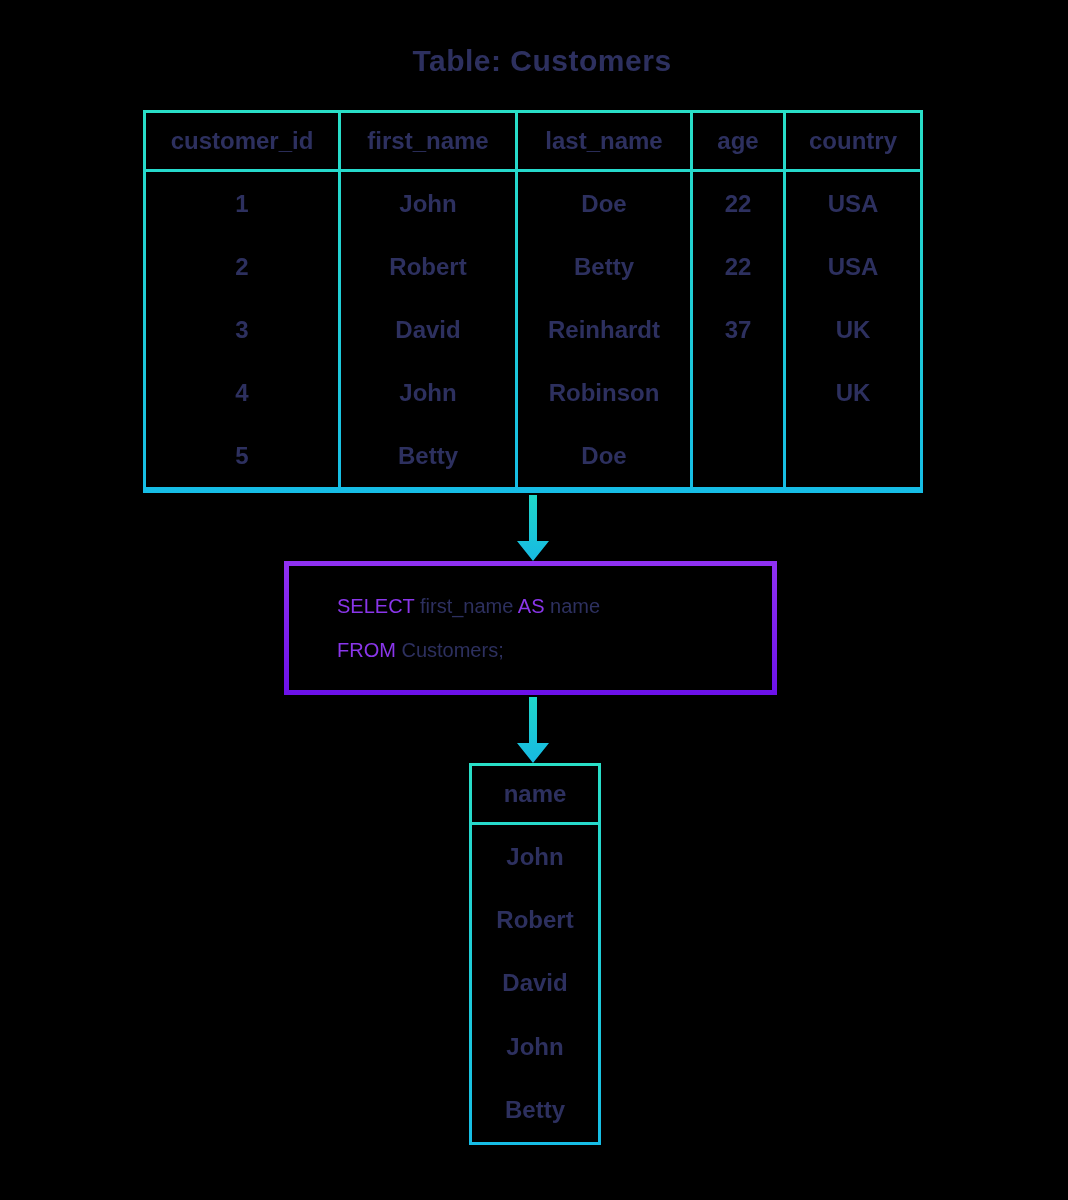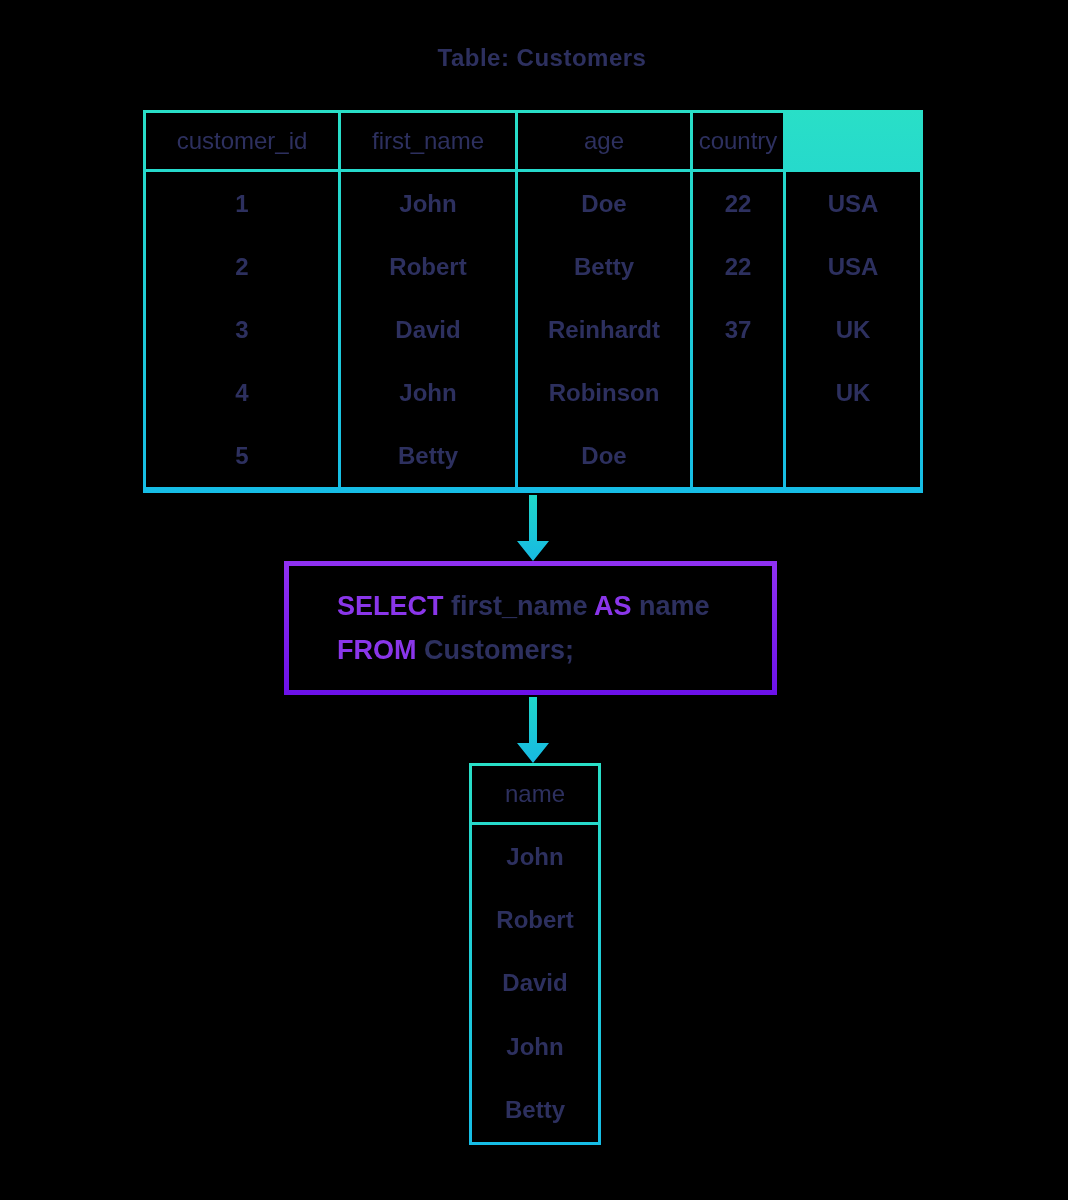--- a/index.html
+++ b/index.html
@@ -16,21 +16,21 @@
   body{
     width:1068px;height:1200px;position:relative;overflow:hidden;
     font-family:"Liberation Sans","DejaVu Sans",sans-serif;
     -webkit-font-smoothing:antialiased;
   }
   .stage{position:absolute;inset:0;}
 
   
   .diagram-title{
     position:absolute;top:44px;left:0;width:1068px;
-    text-align:center;font-size:24px;font-weight:700;color:var(--navy);
+    text-align:center;font-size:30px;font-weight:700;color:var(--navy);
     letter-spacing:.5px;
     padding-left:16px;
   }
 
   
   .tbl-wrap{
     position:absolute;
     background:linear-gradient(180deg,var(--teal-top),var(--teal-bottom));
     padding:3px;
   }
@@ -40,21 +40,21 @@
   .thead{display:grid;column-gap:3px;height:56px;}
   .tbody{display:grid;column-gap:3px;margin-top:3px;}
   .customers-wrap .thead,
   .customers-wrap .tbody{grid-template-columns:192px 174px 172px 90px 134px;}
   .customers-wrap .tbody{height:315px;}
   .result-wrap .thead{grid-template-columns:126px;}
   .result-wrap .tbody{grid-template-columns:126px;height:317px;}
 
   .th{
     background:var(--bg);display:flex;align-items:center;justify-content:center;
-    color:var(--navy);font-size:24px;font-weight:400;
+    color:var(--navy);font-size:24px;font-weight:700;
   }
   .tcol{background:var(--bg);display:grid;grid-template-rows:repeat(5,1fr);}
   .td{
     display:flex;align-items:center;justify-content:center;
     color:var(--navy);font-size:24px;font-weight:700;
   }
 
   
   .flow-arrow{
     position:absolute;width:32px;height:66px;
@@ -69,36 +69,37 @@
     position:absolute;left:284px;top:561px;width:493px;height:134px;
     background:linear-gradient(180deg,var(--purple-top),var(--purple-bottom));
     padding:5px;
   }
   .query-box{
     width:100%;height:100%;background:var(--bg);
     display:flex;flex-direction:column;justify-content:center;
     padding-left:48px;
   }
   .query-line{
-    font-size:27px;font-weight:700;line-height:44px;color:var(--navy);
+    font-size:20px;font-weight:400;line-height:44px;color:var(--navy);
     white-space:pre;
   }
   .query-line .kw{color:var(--kw);}
 </style>
 </head>
 <body>
 
 <div class="stage">
 
   <div class="diagram-title">Table: Customers</div>
 
   <div class="tbl-wrap customers-wrap">
     <div class="thead">
         <div class="th">customer_id</div>
         <div class="th">first_name</div>
+        <div class="th">last_name</div>
         <div class="th">age</div>
         <div class="th">country</div>
       </div>
     <div class="tbody">
         <div class="tcol">
           <div class="td">1</div>
           <div class="td">2</div>
           <div class="td">3</div>
           <div class="td">4</div>
           <div class="td">5</div>

